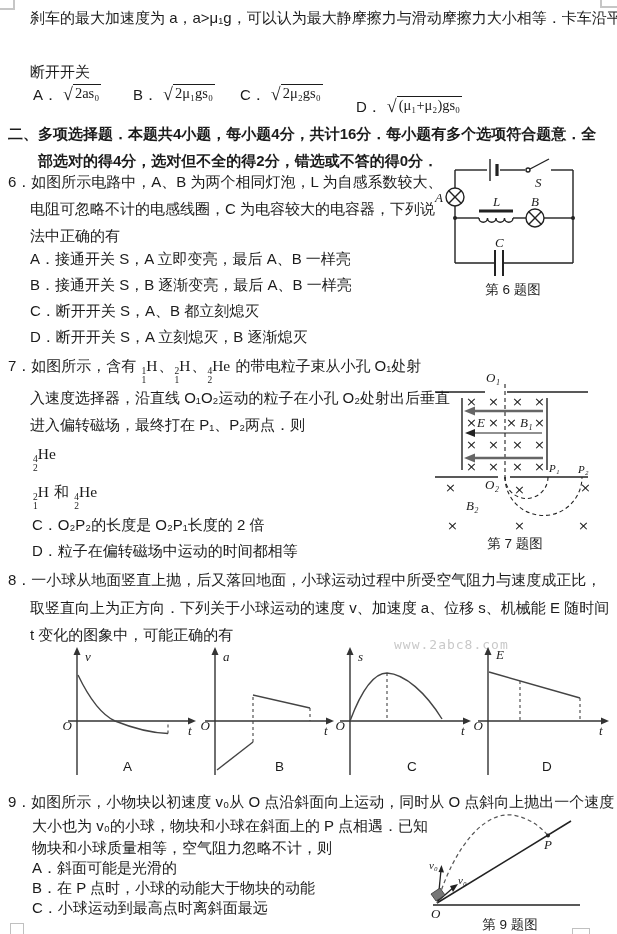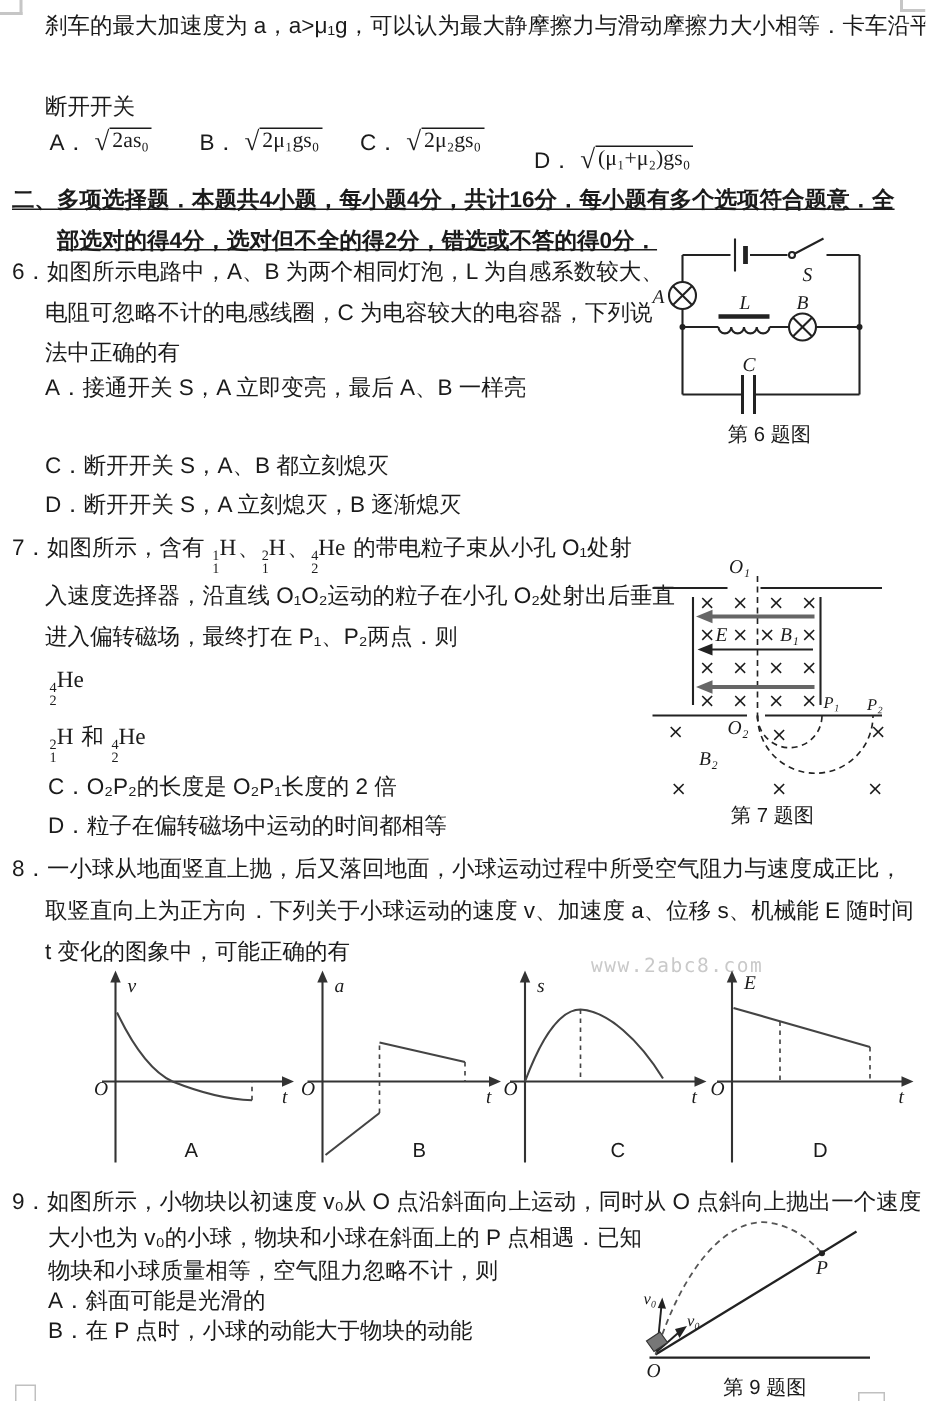--- a/index.html
+++ b/index.html
@@ -1,19 +1,19 @@
 <!DOCTYPE html>
 <html><head>
 <meta charset="utf-8">
 <style>
   html,body{margin:0;padding:0;background:#ffffff;}
   .doc{position:relative;width:617px;height:934px;background:#fff;overflow:hidden;
        font-family:"Liberation Sans",sans-serif;color:#1b1b1b;}
   .ln{position:absolute;white-space:nowrap;font-size:15px;line-height:20px;}
-  .bold{font-weight:bold;text-decoration:underline;}
+  .bold{font-weight:bold;}
   .opt{position:absolute;white-space:nowrap;font-size:15px;}
   .olabel{margin-right:5px;}
   .sqrt-sign{font-family:"Liberation Serif",serif;font-size:18px;font-style:normal;}
   .rad{font-family:"Liberation Serif",serif;border-top:1.4px solid #1b1b1b;
        padding:0 2px;font-size:14.5px;display:inline-block;transform:translateY(-2px);}
   .wm{position:absolute;left:394px;top:637px;font-family:"DejaVu Sans Mono",monospace;
       font-size:13px;color:#c9c9c9;letter-spacing:1px;}
   .fig{position:absolute;}
   svg text{font-family:"Liberation Serif",serif;font-style:italic;fill:#1b1b1b;font-size:13px;}
   svg text.cn{font-family:"Liberation Sans",sans-serif;font-style:normal;font-size:13.5px;}
@@ -51,20 +51,21 @@
   <span class="opt" style="left:240px;top:84px"><span class="olabel">C．</span><span class="sqrt-sign">√</span><span class="rad">2μ₂gs₀</span></span>
   <span class="opt" style="left:356px;top:96px"><span class="olabel">D．</span><span class="sqrt-sign">√</span><span class="rad">(μ₁+μ₂)gs₀</span></span>
 
   <div class="ln bold" style="left:8px;top:124px">二、多项选择题．本题共4小题，每小题4分，共计16分．每小题有多个选项符合题意．全</div>
   <div class="ln bold" style="left:38px;top:151px">部选对的得4分，选对但不全的得2分，错选或不答的得0分．</div>
 
   <div class="ln" style="left:8px;top:172px">6．如图所示电路中，A、B 为两个相同灯泡，L 为自感系数较大、</div>
   <div class="ln" style="left:30px;top:199px">电阻可忽略不计的电感线圈，C 为电容较大的电容器，下列说</div>
   <div class="ln" style="left:30px;top:226px">法中正确的有</div>
   <div class="ln" style="left:30px;top:249px">A．接通开关 S，A 立即变亮，最后 A、B 一样亮</div>
+  <div class="ln" style="left:30px;top:275px">B．接通开关 S，B 逐渐变亮，最后 A、B 一样亮</div>
   <div class="ln" style="left:30px;top:301px">C．断开开关 S，A、B 都立刻熄灭</div>
   <div class="ln" style="left:30px;top:327px">D．断开开关 S，A 立刻熄灭，B 逐渐熄灭</div>
 
   <svg class="fig" style="left:425px;top:150px" width="192" height="152" viewBox="0 0 192 152">
     <g stroke="#222" stroke-width="1.4" fill="none">
 
       <line x1="30" y1="20" x2="62" y2="20"></line>
       <line x1="65" y1="9" x2="65" y2="31"></line>
       <line x1="72" y1="14" x2="72" y2="26" stroke-width="3.2"></line>
       <line x1="75" y1="20" x2="100" y2="20"></line>
@@ -254,20 +255,21 @@
       <text x="443" y="85" text-anchor="end">O</text>
       <text x="502" y="126" class="cn">D</text>
     </g>
   </svg>
 
   <div class="ln" style="left:8px;top:792px">9．如图所示，小物块以初速度 v₀从 O 点沿斜面向上运动，同时从 O 点斜向上抛出一个速度</div>
   <div class="ln" style="left:32px;top:816px">大小也为 v₀的小球，物块和小球在斜面上的 P 点相遇．已知</div>
   <div class="ln" style="left:32px;top:838px">物块和小球质量相等，空气阻力忽略不计，则</div>
   <div class="ln" style="left:32px;top:858px">A．斜面可能是光滑的</div>
   <div class="ln" style="left:32px;top:878px">B．在 P 点时，小球的动能大于物块的动能</div>
+  <div class="ln" style="left:32px;top:898px">C．小球运动到最高点时离斜面最远</div>
 
   <svg class="fig" style="left:428px;top:782px" width="189" height="152" viewBox="0 0 189 152">
     <line x1="5" y1="123" x2="152" y2="123" stroke="#222" stroke-width="1.5"></line>
     <line x1="9" y1="121" x2="143" y2="39" stroke="#222" stroke-width="1.5"></line>
     <path d="M9 121 C 28 60, 58 30, 84 33 C 98 35, 110 42, 120 53.5" fill="none" stroke="#555" stroke-width="1.2" stroke-dasharray="4,3"></path>
     <circle cx="120" cy="53.5" r="2" fill="#222"></circle>
     <text x="116" y="67">P</text>
     <line x1="10" y1="119" x2="13" y2="88" stroke="#222" stroke-width="1.3"></line>
     <polygon points="10.5,90 16,90.5 13.5,83" fill="#222"></polygon>
     <line x1="10" y1="119" x2="26" y2="105" stroke="#222" stroke-width="1.3"></line>

